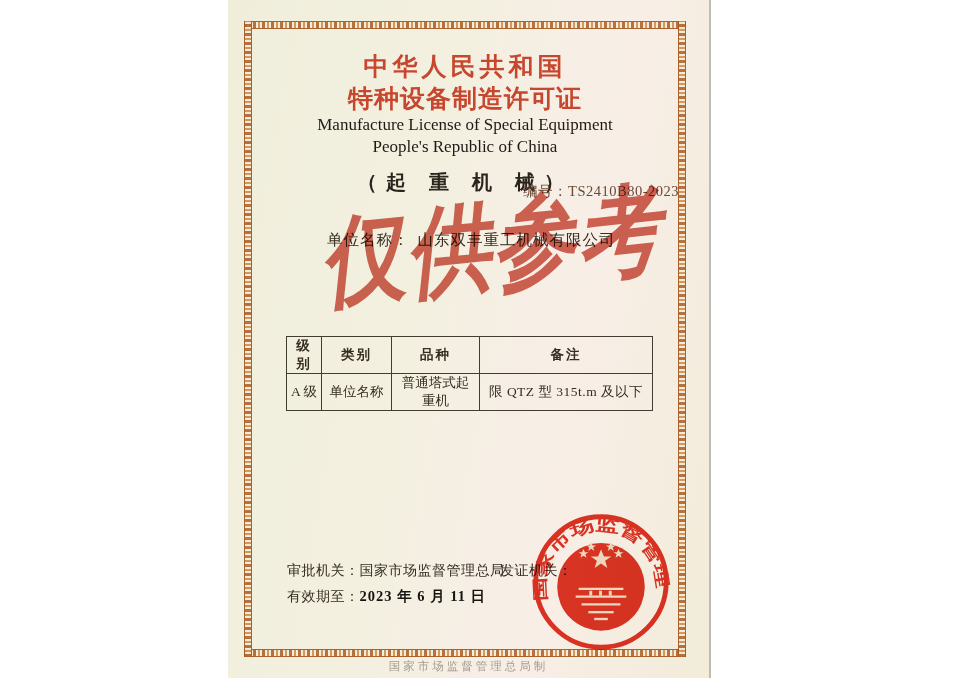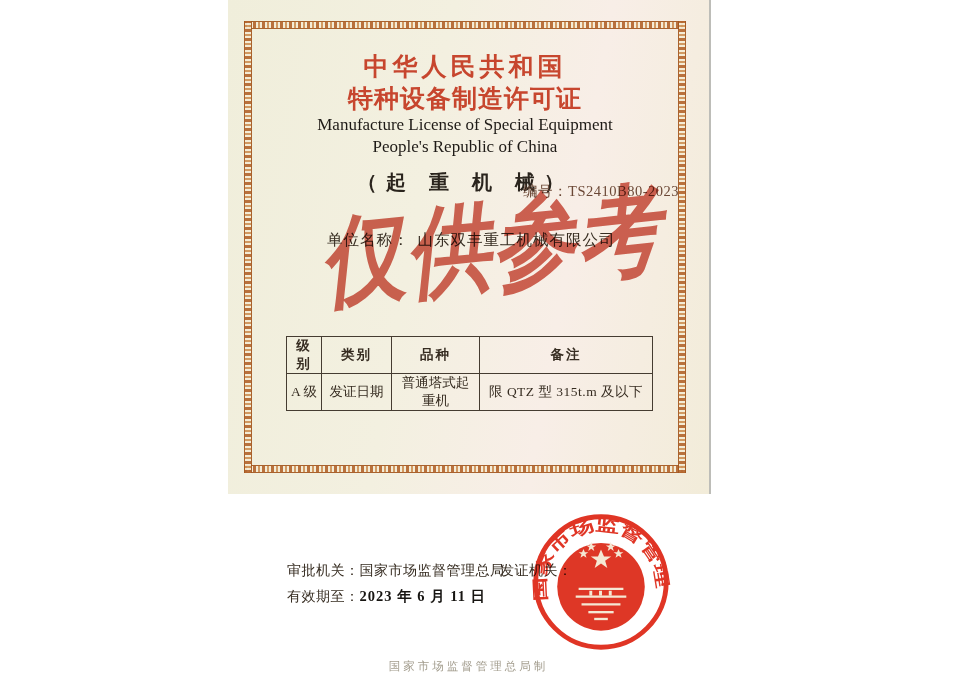--- a/index.html
+++ b/index.html
@@ -9,21 +9,21 @@
     --border-gold:#b5672f;
     --paper:#f2efdf;
   }
   *{margin:0;padding:0;box-sizing:border-box;}
   body{background:#d8d8d8;font-family:"Liberation Serif","DejaVu Serif",serif;}
   .stage{
     position:relative;width:960px;height:678px;background:#ffffff;
     overflow:hidden;margin:0 auto;
   }
   .paper{
-    position:absolute;left:228px;top:0;width:483px;height:494px;
+    position:absolute;left:228px;top:0;width:483px;height:678px;
     background:linear-gradient(100deg,#f0eedb 0%,#f3f0e0 40%,#f8eee7 68%,#f2ecd9 100%);
     border-right:2px solid #bdbdb8;
     padding-left:20px;
   }
   
   .b{position:absolute;opacity:.92;}
   .bh{left:16px;right:23px;height:8px;
       border-top:1px solid #a3571f;border-bottom:1px solid #a3571f;
       background:repeating-linear-gradient(90deg,var(--border-gold) 0 3px,#f5ecd6 3px 5px,#cf9257 5px 7px,#f5ecd6 7px 9px);}
   .bv{top:21px;bottom:21px;width:8px;
@@ -114,21 +114,21 @@
           <tr id="lic-head">
             <th>级别</th>
             <th>类别</th>
             <th>品种</th>
             <th>备注</th>
           </tr>
         </thead>
       <tbody id="lic-body">
           <tr>
             <td class="c0">A 级</td>
-            <td class="c1">发证日期</td>
+            <td class="c1">单位名称</td>
             <td class="c2">普通塔式起重机</td>
             <td class="c3">限 QTZ 型 315t.m 及以下</td>
           </tr>
         </tbody>
     </table>
 
     <div class="t foot f-approve"><span>审批机关：</span><span>国家市场监督管理总局</span></div>
 
     <div class="t foot f-valid"><span>有效期至：</span><span class="dateval">2023 年 6 月 11 日</span></div>
 

